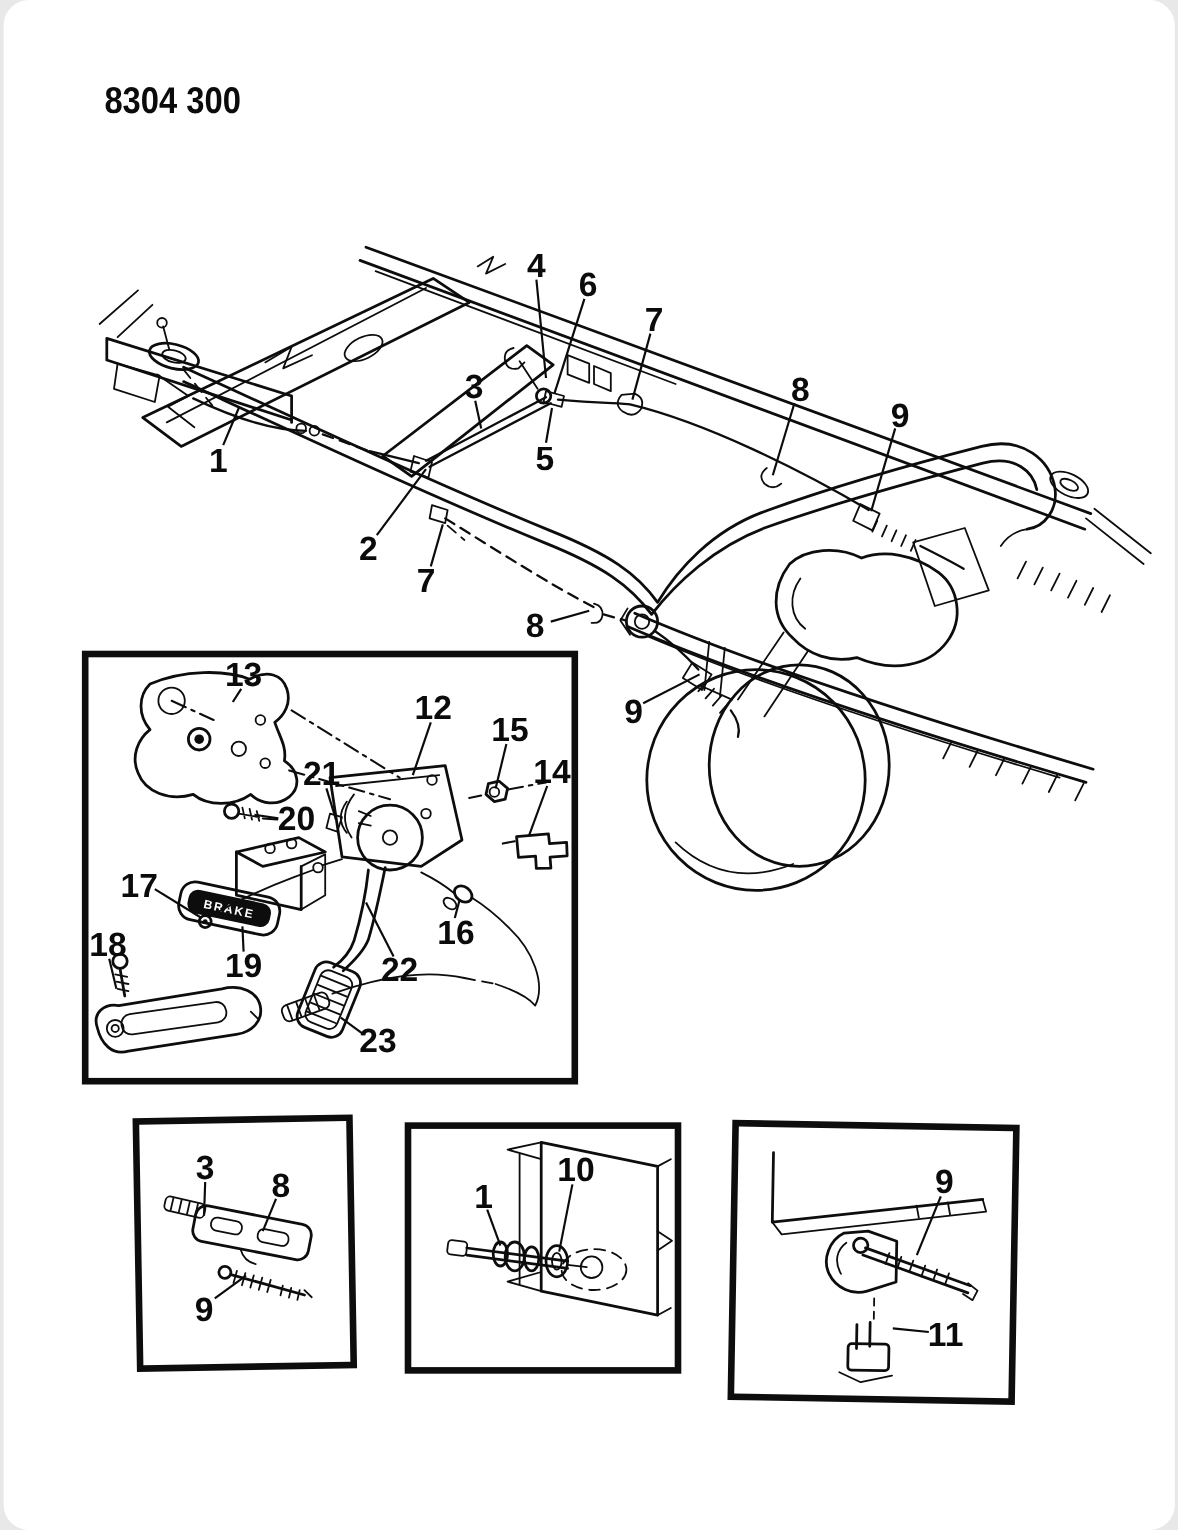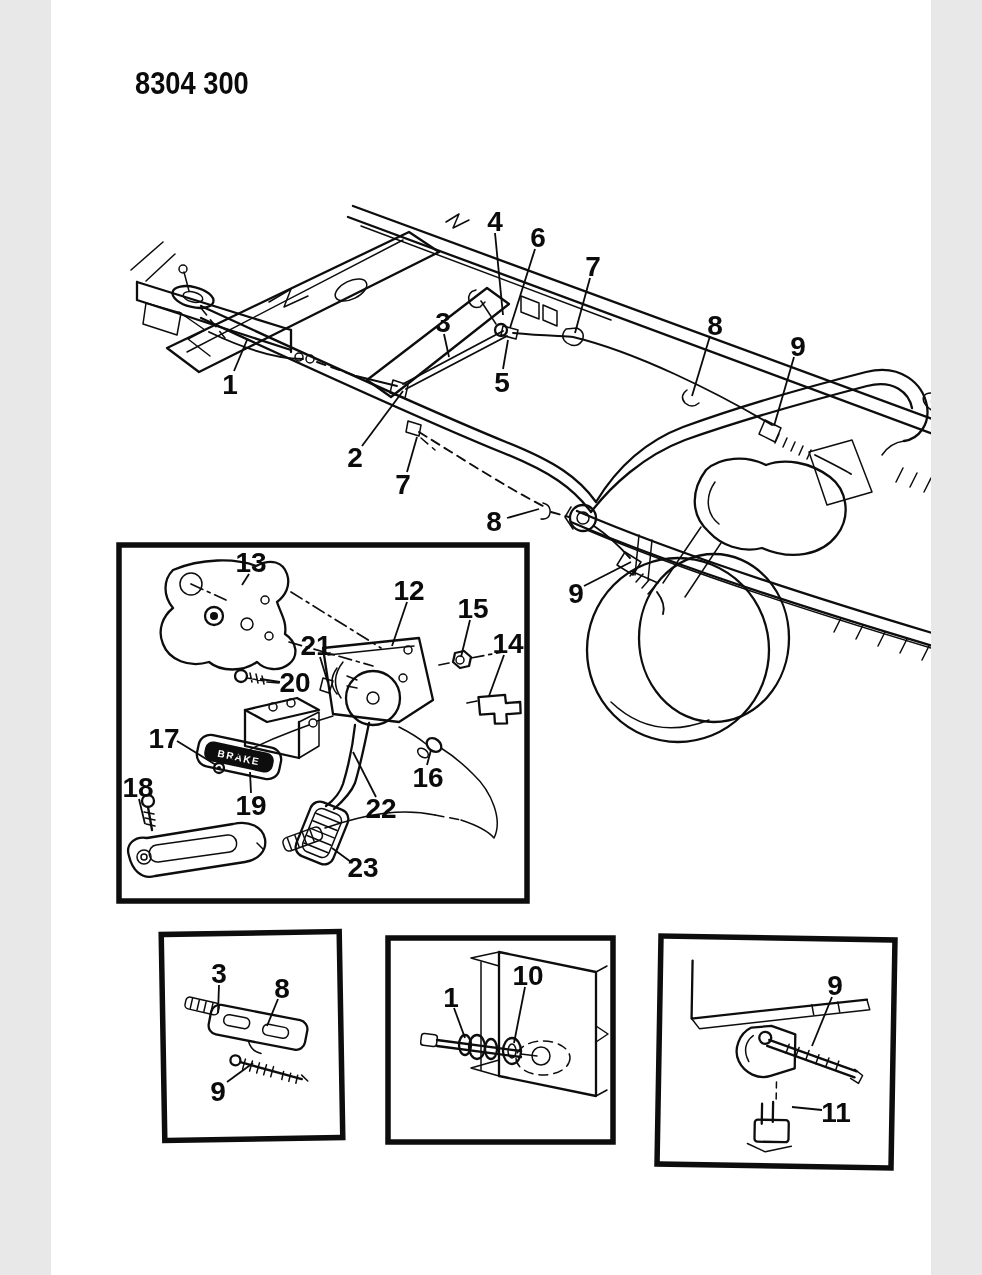--- a/index.html
+++ b/index.html
@@ -1,19 +1,20 @@
 <!DOCTYPE html>
 <html><head>
 <meta charset="utf-8">
 <style>
   html,body{margin:0;padding:0;background:#e8e8e8;}
   .page{
-    position:relative;width:880px;height:1275px;margin:0 auto;
+    position:relative;width:976px;height:1275px;margin:0 auto;
     background:#ffffff;overflow:hidden;
     font-family:"Liberation Sans",sans-serif;
+    border-radius:21px;
   }
   .fig-code{
     position:absolute;left:84px;top:66px;
     font-family:"Liberation Sans",sans-serif;
     font-weight:700;font-size:31px;letter-spacing:0px;
     transform:scaleX(.88);transform-origin:left center;
     color:#0b0b0b;white-space:nowrap;
   }
   svg{position:absolute;left:0;top:0;}
   .ink{stroke:#0d0d0d;fill:none;stroke-width:2.3;stroke-linecap:round;stroke-linejoin:round;}

